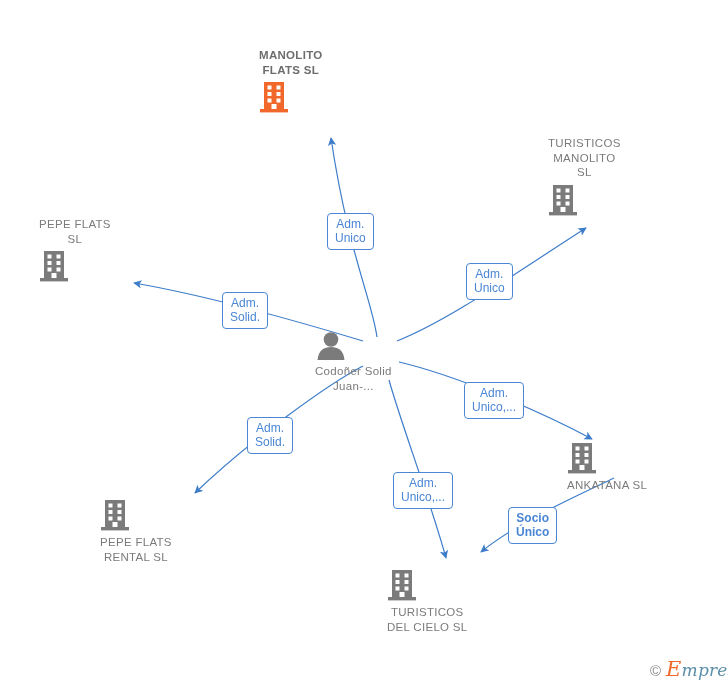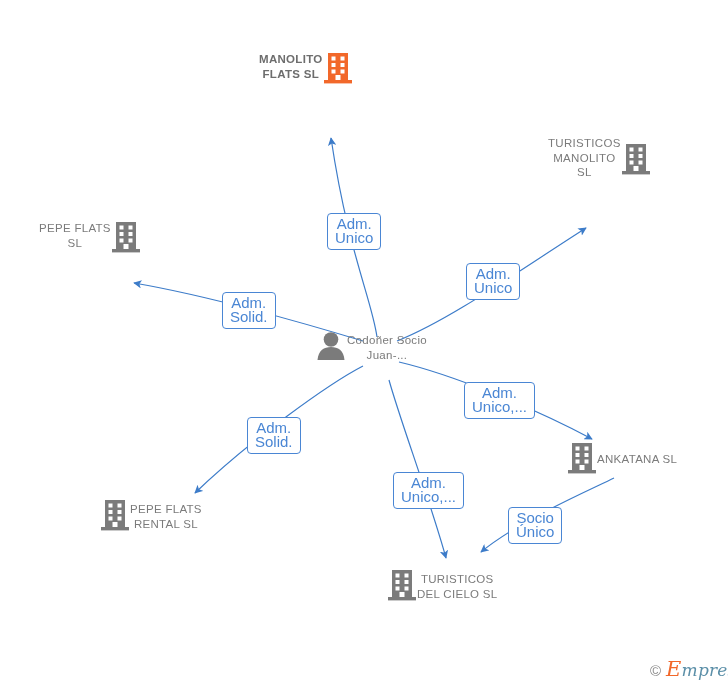--- a/index.html
+++ b/index.html
@@ -28,22 +28,22 @@
     width: 728px;
     height: 685px;
     pointer-events: none;
   }
   .node {
     position: absolute;
     width: 130px;
     margin-left: -65px;
     text-align: center;
     display: flex;
-    flex-direction: row;
-    align-items: center;
+    flex-direction: column;
+    align-items: flex-start;
   }
   .node .node-label {
     font-size: 11.5px;
     line-height: 14.5px;
     color: #7b7b7b;
     letter-spacing: 0.3px;
     white-space: pre-line;
   }
   .node.company .node-label { color: #7b7b7b; }
   .node.highlight .node-label {
@@ -56,21 +56,21 @@
   }
   .node.label-top .node-icon { margin-top: 3px; }
   .node.label-bottom .node-icon { margin-bottom: 3px; }
 
   .edge-label {
     position: absolute;
     background: #ffffff;
     border: 1px solid #4a86d4;
     border-radius: 4px;
     color: #4a86d4;
-    font-size: 15px;
+    font-size: 12px;
     line-height: 14px;
     padding: 3px 7px 4px 7px;
     text-align: center;
     white-space: pre-line;
     box-sizing: border-box;
   }
   .watermark {
     position: absolute;
     display: flex;
     align-items: center;
@@ -229,21 +229,21 @@
     <div class="node-label">ANKATANA  SL</div>
   </div>
 
   <div class="node person label-bottom" style="left:380px; top:331px;">
     <span class="node-icon">
       <svg width="32" height="30" viewBox="0 0 32 30" xmlns="http://www.w3.org/2000/svg">
         <circle cx="16" cy="8.5" r="7.3" fill="#7b7b7b"></circle>
         <path d="M 2.5 29 C 3.5 19 9 16 16 16 C 23 16 28.5 19 29.5 29 Z" fill="#7b7b7b"></path>
       </svg>
     </span>
-    <div class="node-label">Codoñer Socio
+    <div class="node-label">Codoñer Solid
 Juan-...</div>
   </div>
 
   <div class="edge-label" style="left:327px; top:213px;">Adm.
 Unico</div>
 
   <div class="edge-label" style="left:466px; top:263px;">Adm.
 Unico</div>
 
   <div class="edge-label" style="left:222px; top:292px;">Adm.
@@ -251,21 +251,21 @@
 
   <div class="edge-label" style="left:247px; top:417px;">Adm.
 Solid.</div>
 
   <div class="edge-label" style="left:464px; top:382px;">Adm.
 Unico,...</div>
 
   <div class="edge-label" style="left:393px; top:472px;">Adm.
 Unico,...</div>
 
-  <div class="edge-label" style="left:508px; top:507px;">Socio
+  <div class="edge-label" style="left:508px; top:507px;font-weight:bold;">Socio
 Único</div>
 
   <div class="watermark" style="left:650px; top:661px;">
     <span class="copy">©</span>
     <span class="brand"><span class="cap">E</span><span>mpresia</span></span>
   </div>
 
 </div>
 
 </body></html>

